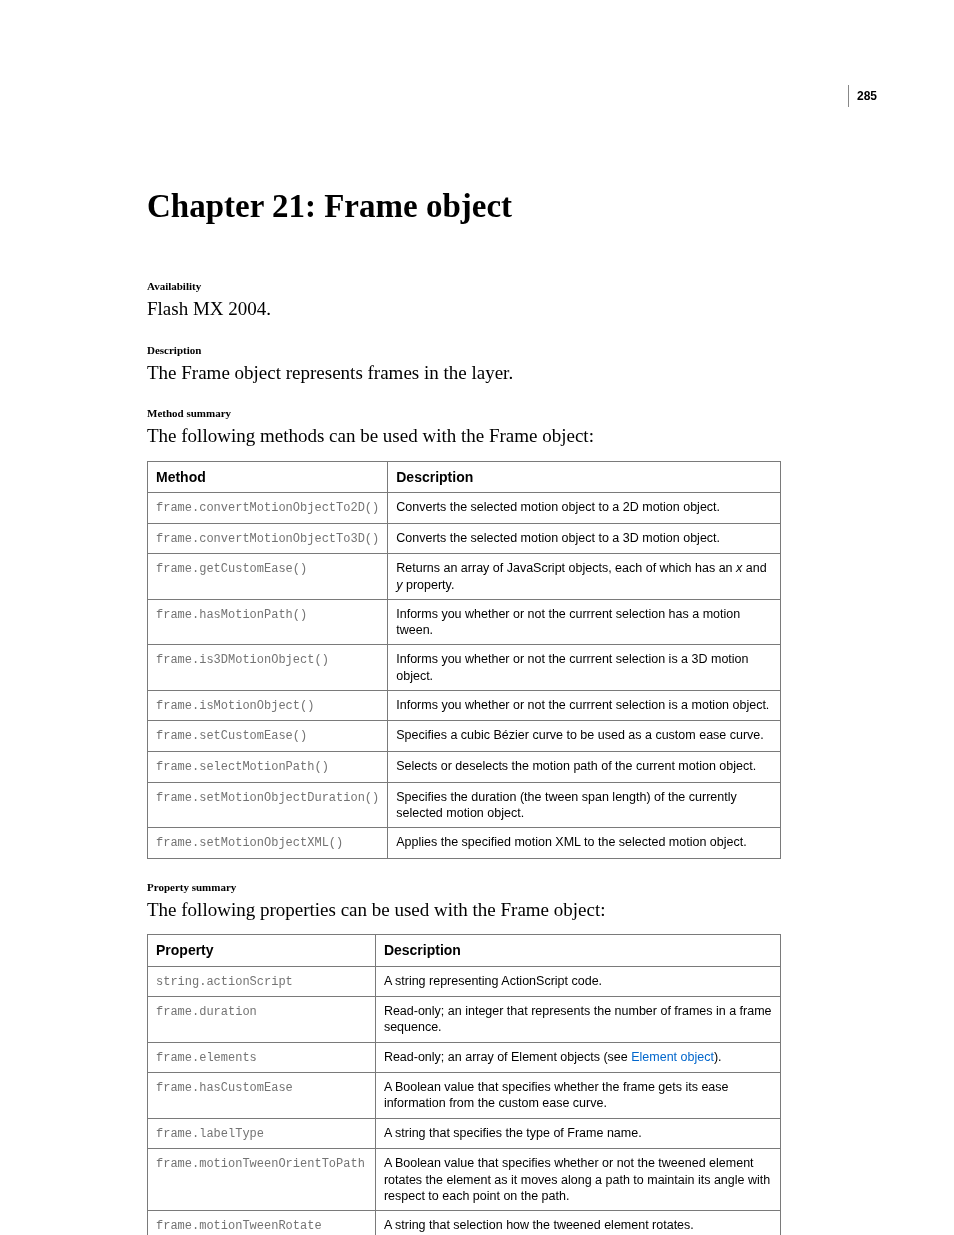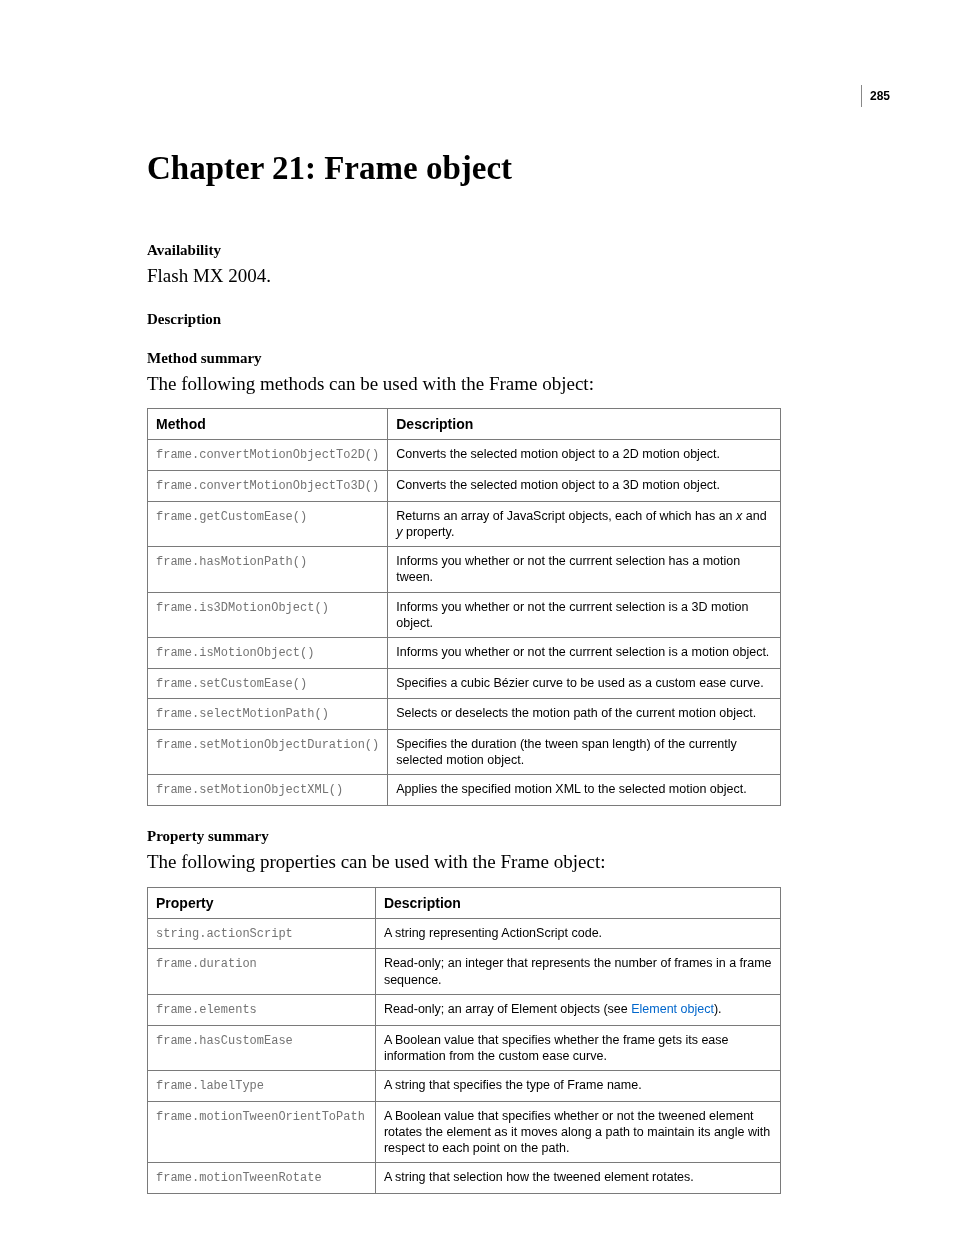--- a/index.html
+++ b/index.html
@@ -10,36 +10,36 @@
     color: #000;
     width: 954px;
   }
   .page {
     padding: 80px 173px 40px 147px;
     position: relative;
   }
   .page-number {
     position: absolute;
     top: 85px;
-    right: 64px;
+    right: 77px;
     font-size: 12px;
     font-weight: bold;
     border-left: 1px solid #888;
     padding: 4px 0 4px 8px;
   }
   h1 {
     font-family: "Minion Pro", Georgia, "Times New Roman", serif;
     font-weight: bold;
     font-size: 33px;
-    margin: 70px 0 55px 0;
+    margin: 108px 0 55px 0;
   }
   .section-label {
     font-family: "Minion Pro", Georgia, "Times New Roman", serif;
     font-weight: bold;
-    font-size: 15px;
+    font-size: 11px;
     margin: 22px 0 4px 0;
   }
   .body-text {
     font-family: Liberation Serif, serif;
     font-size: 19px;
     margin: 0 0 4px 0;
     line-height: 1.35;
   }
   table {
     border-collapse: collapse;
@@ -80,20 +80,21 @@
 
 <div class="page">
   <div class="page-number">285</div>
 
   <h1>Chapter 21: Frame object</h1>
 
   <div class="section-label">Availability</div>
   <div class="body-text">Flash MX 2004.</div>
 
   <div class="section-label">Description</div>
+  <div class="body-text">The Frame object represents frames in the layer.</div>
 
   <div class="section-label">Method summary</div>
   <div class="body-text">The following methods can be used with the Frame object:</div>
 
   <table>
     <colgroup>
         <col class="method-col">
         <col class="desc-col">
       </colgroup>
     <tbody>

